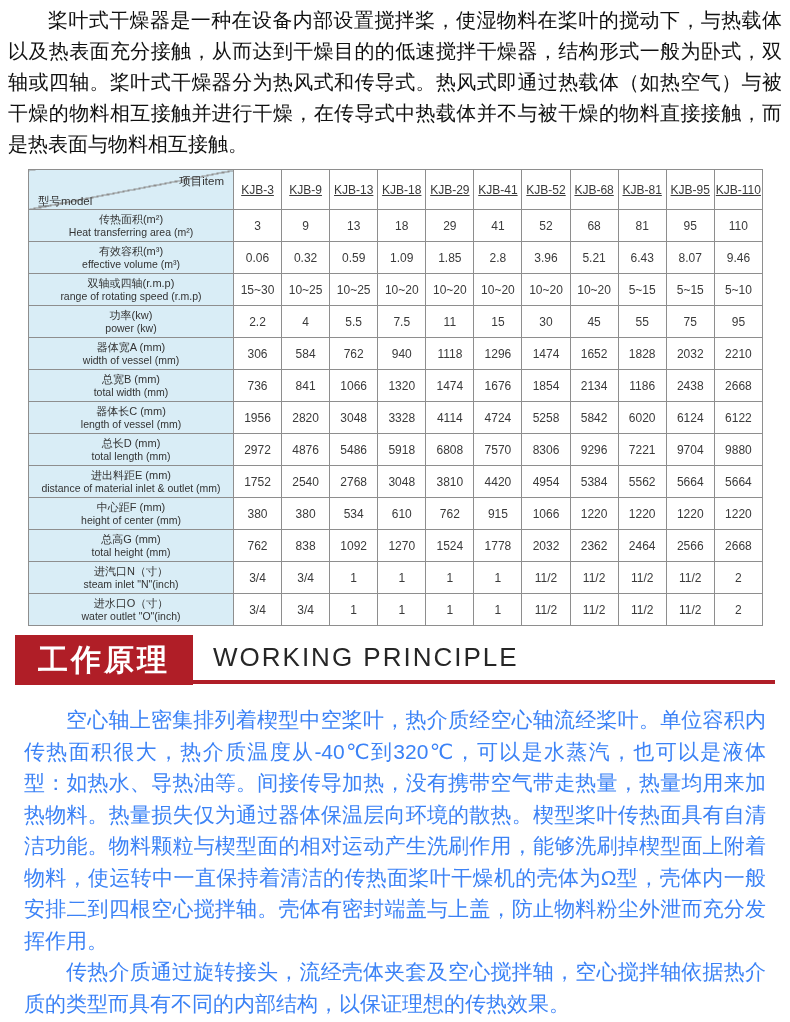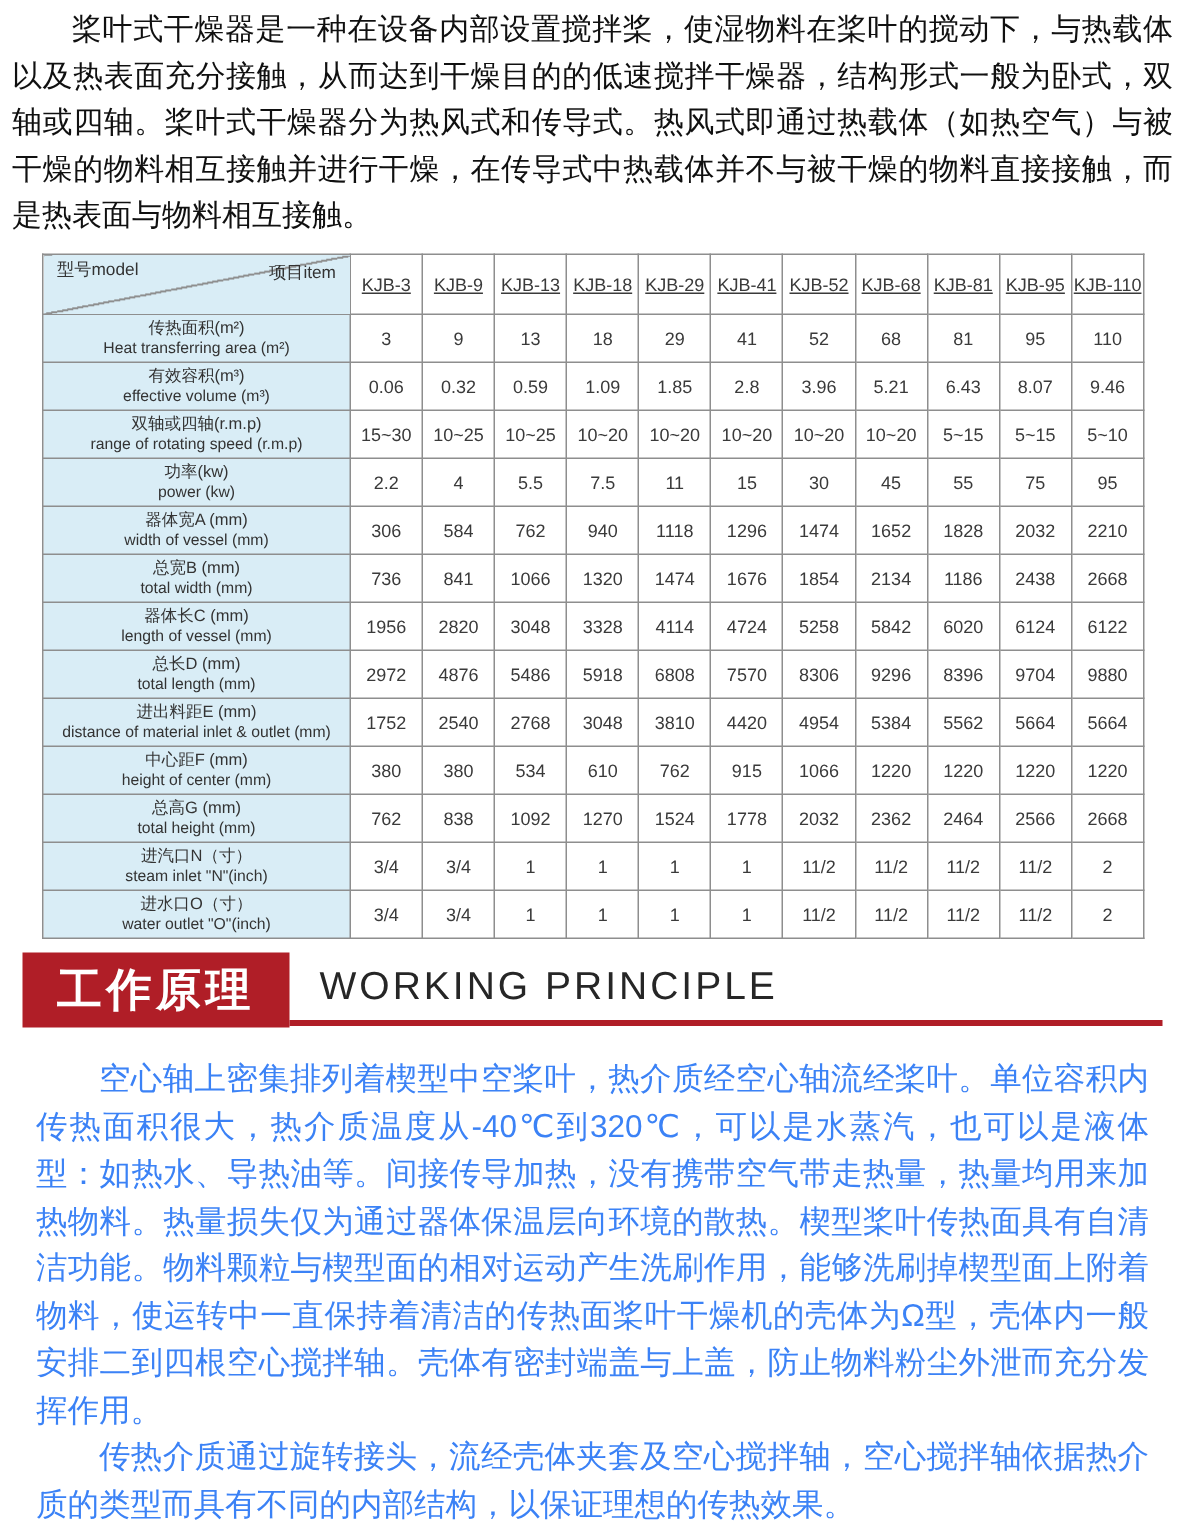--- a/index.html
+++ b/index.html
@@ -28,21 +28,21 @@
     width:205px;position:relative;padding:0;
     background:
       linear-gradient(to bottom right,
         rgba(0,0,0,0) calc(50% - 0.7px),
         var(--line) calc(50% - 0.7px),
         var(--line) calc(50% + 0.7px),
         rgba(0,0,0,0) calc(50% + 0.7px)),
       var(--blue);
   }
   .c-top{position:absolute;top:4px;right:9px;font-size:11.5px;font-weight:normal;color:#333;}
-  .c-bot{position:absolute;bottom:22px;left:9px;font-size:11.5px;font-weight:normal;color:#333;}
+  .c-bot{position:absolute;bottom:0;left:9px;font-size:11.5px;font-weight:normal;color:#333;}
   th.rowlabel{background:var(--blue);font-weight:normal;padding:2px 3px;}
   th.rowlabel .zh{font-size:11px;line-height:1.3;color:#333;}
   th.rowlabel .en{font-size:10.5px;line-height:1.2;color:#333;}
 
   
   .banner{position:relative;height:50px;margin:9px 15px 19px 15px;}
   .banner-box{position:absolute;left:0;top:0;width:178px;height:50px;background:var(--red);
               display:flex;align-items:center;justify-content:center;}
   .banner-box span{color:#ffffff;font-size:30px;font-weight:bold;letter-spacing:3px;}
   .banner-en{position:absolute;left:198px;top:0;height:44px;display:flex;align-items:center;
@@ -207,21 +207,21 @@
               <div class="en">total length (mm)</div>
             </th>
             <td>2972</td>
             <td>4876</td>
             <td>5486</td>
             <td>5918</td>
             <td>6808</td>
             <td>7570</td>
             <td>8306</td>
             <td>9296</td>
-            <td>8396</td>
+            <td>7221</td>
             <td>9704</td>
             <td>9880</td>
           </tr>
           <tr>
             <th class="rowlabel">
               <div class="zh">进出料距E (mm)</div>
               <div class="en">distance of material inlet &amp; outlet (mm)</div>
             </th>
             <td>1752</td>
             <td>2540</td>

